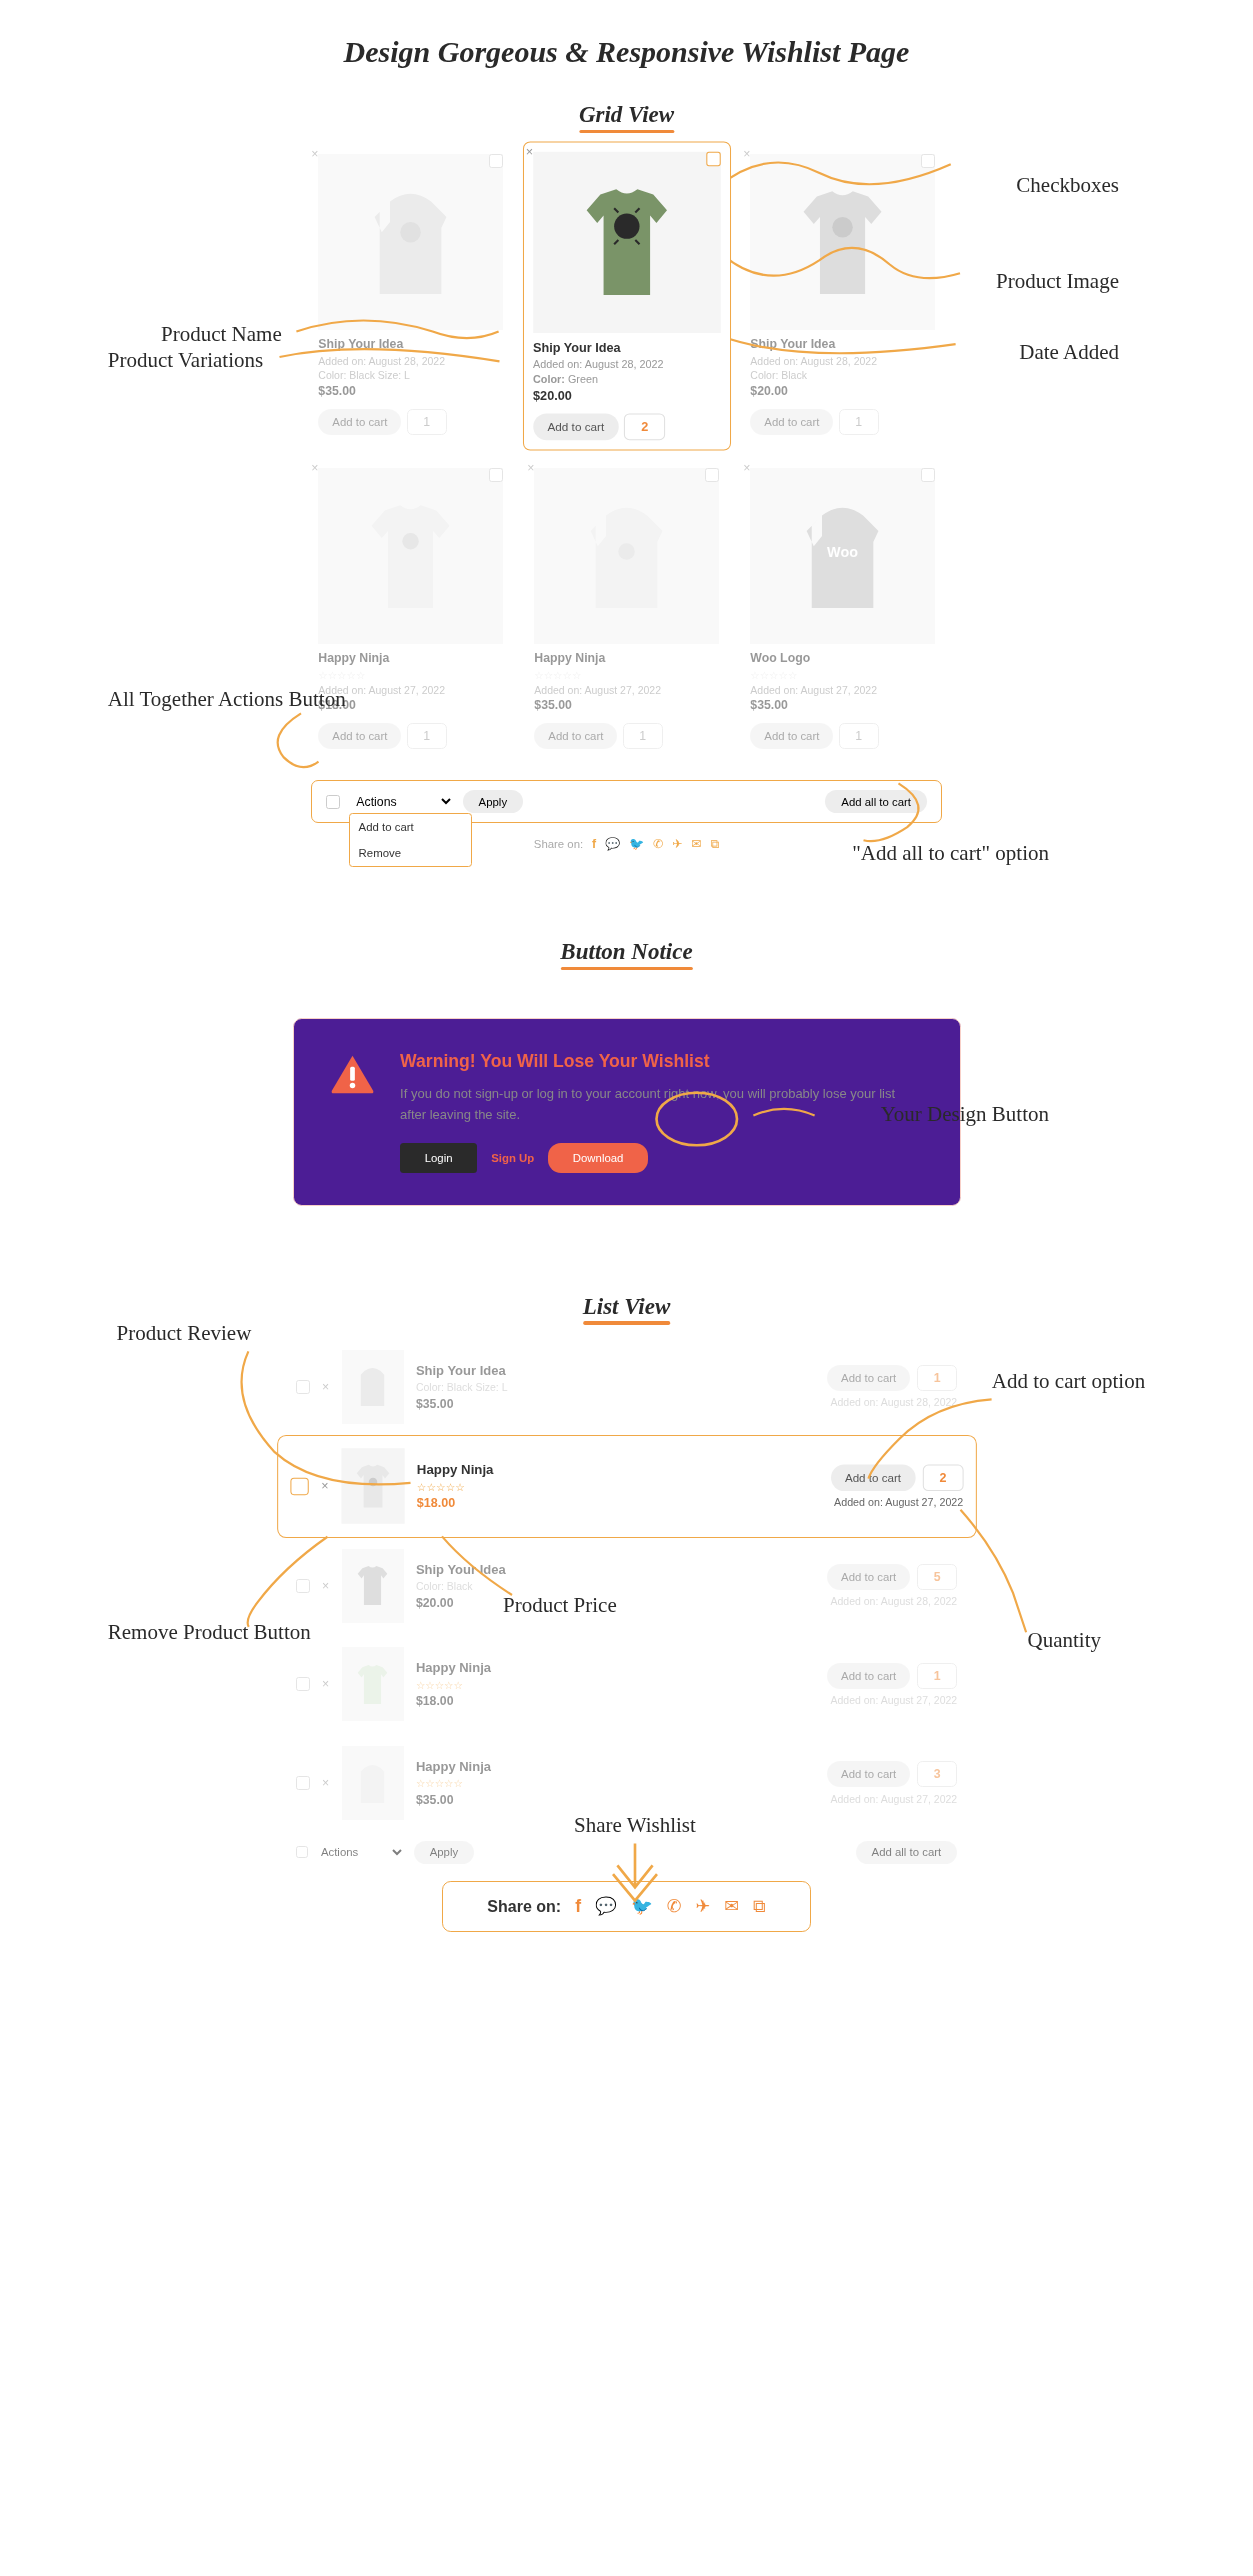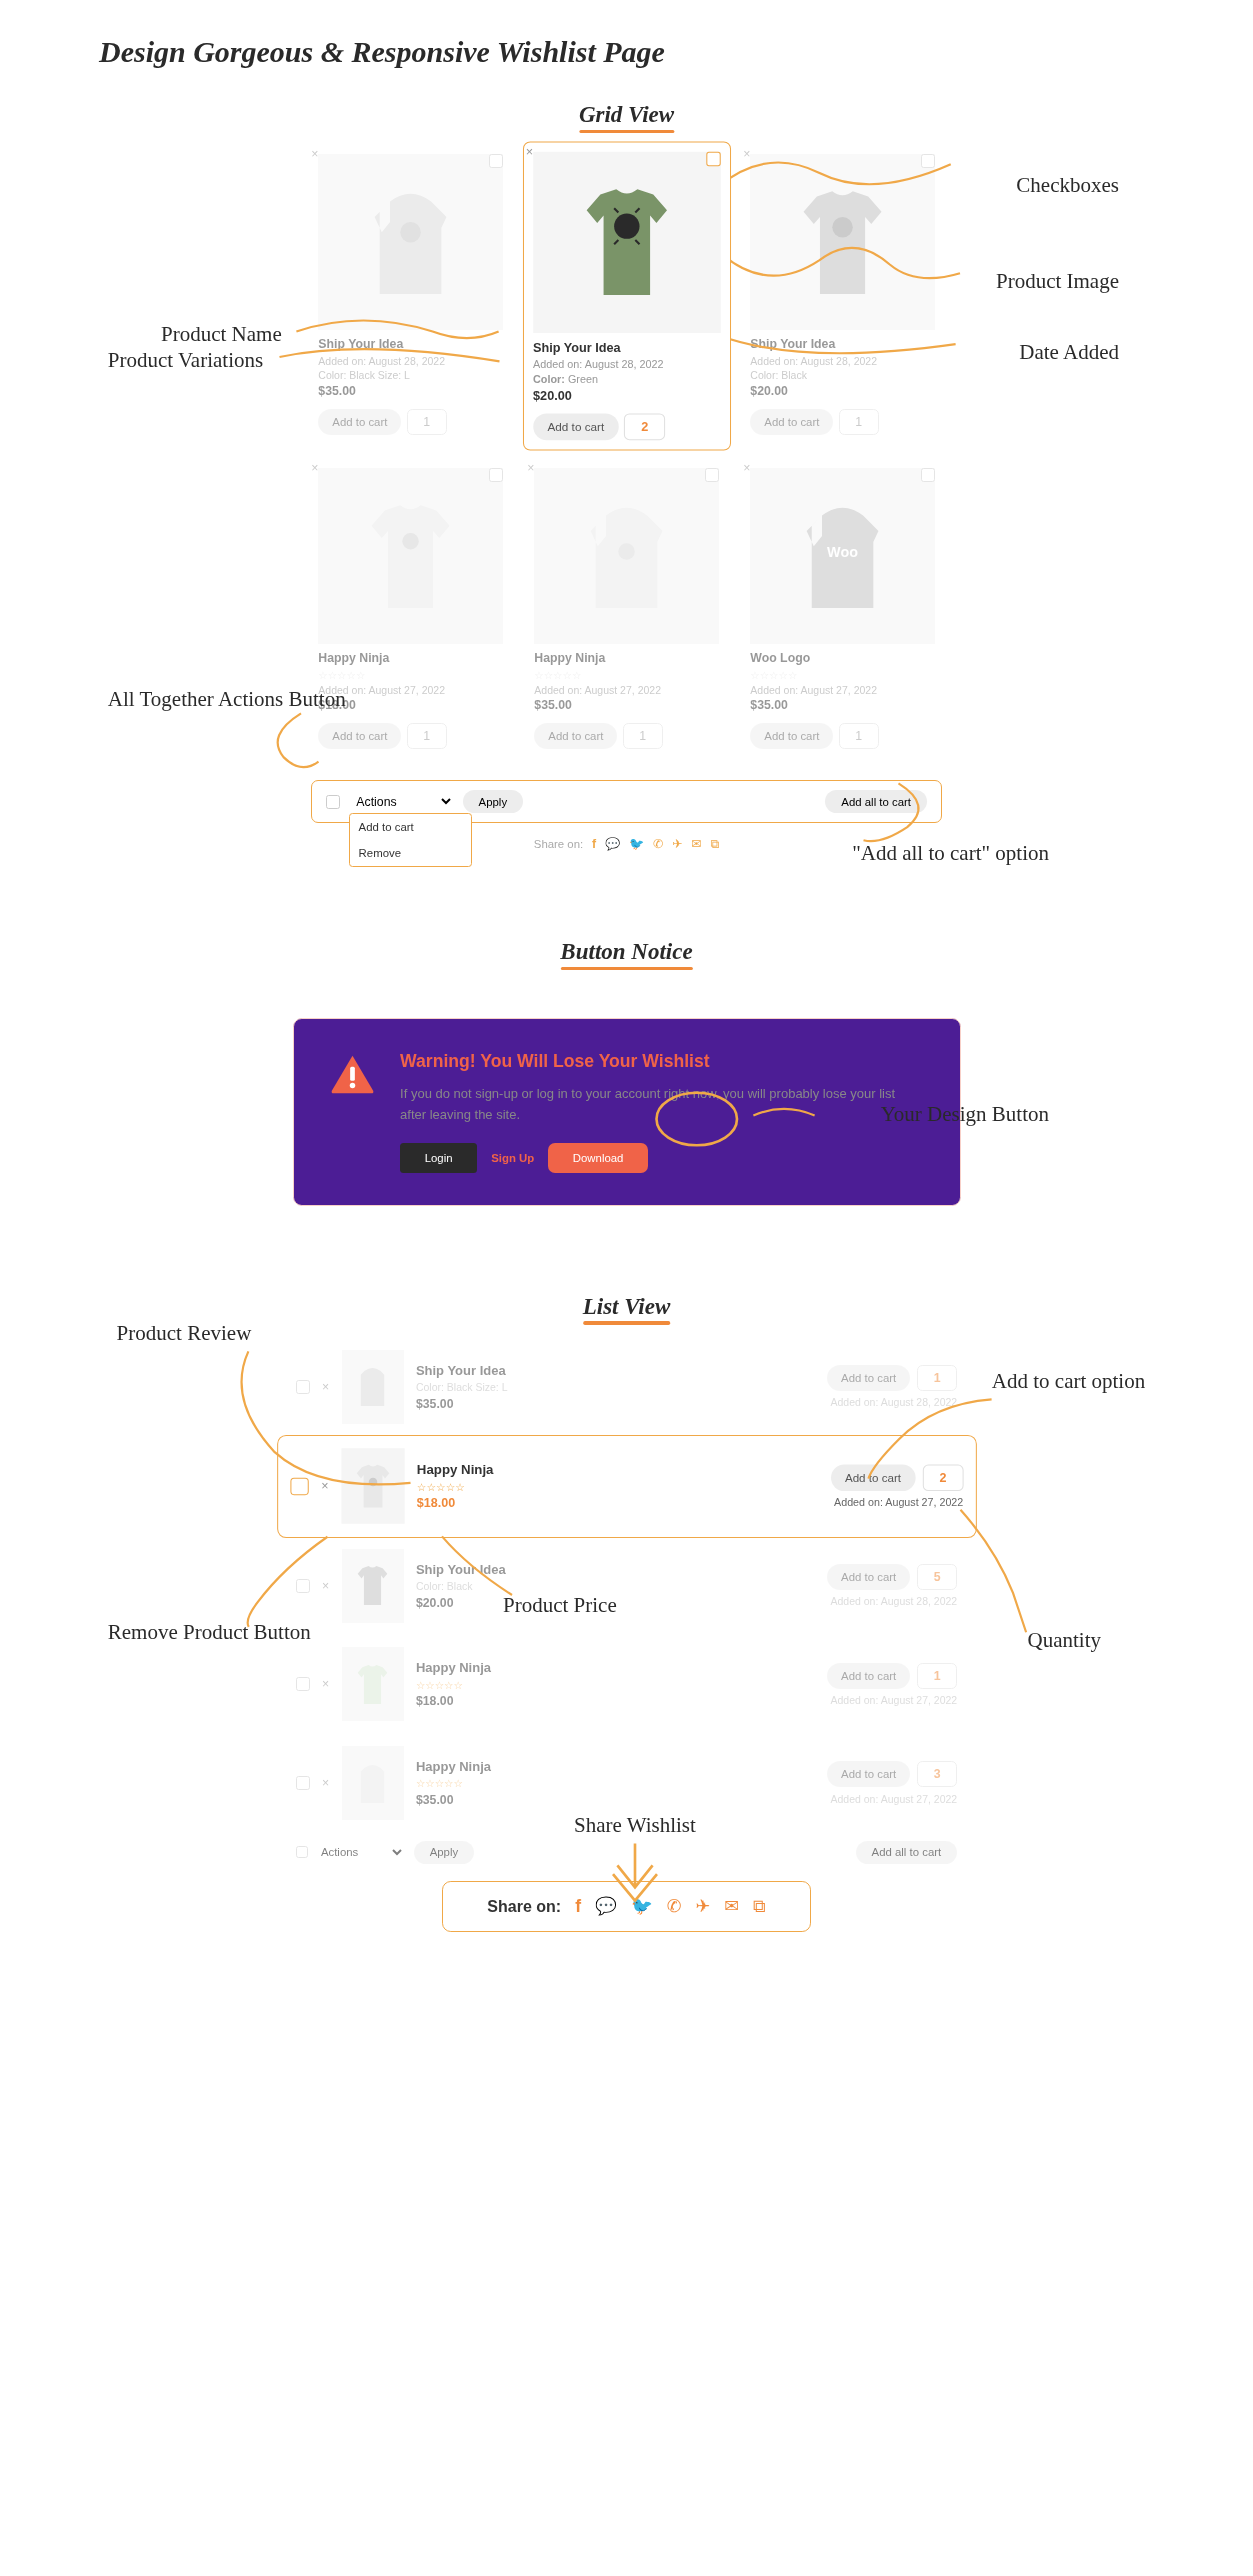--- a/index.html
+++ b/index.html
@@ -1,18 +1,18 @@
 <!DOCTYPE html>
 <html style="font-size:14px"><head>
 <meta charset="utf-8">
 <style>
 *{box-sizing:border-box;margin:0;padding:0}
 body{font-family:-apple-system,BlinkMacSystemFont,"Segoe UI",sans-serif;background:#fff;color:#333;width:1253px;padding:35px 0}
 .container{max-width:1055px;margin:0 auto;position:relative}
-.page-title{font-size:30px;font-weight:700;font-style:italic;text-align:left;color:#2a2a2a;margin-bottom:7px;font-family:Georgia,serif}
+.page-title{font-size:30px;font-weight:700;font-style:italic;text-align:center;color:#2a2a2a;margin-bottom:7px;font-family:Georgia,serif}
 .subtitle{text-align:center;color:#b0b0b0;font-size:14px;margin-bottom:24.6px}
 .section-title{font-size:23px;font-weight:700;font-style:italic;text-align:center;color:#2a2a2a;margin:26px 0 17.6px;font-family:Georgia,serif;position:relative;display:inline-block;left:50%;transform:translateX(-50%)}
 .section-title::after{content:'';position:absolute;bottom:-5.3px;left:0;width:100%;height:3.5px;background:#f08a3a;border-radius:1.8px}
 
 
 .grid-area{position:relative;display:flex;justify-content:center}
 .grid{display:grid;grid-template-columns:repeat(3,202px);gap:14px}
 .card{position:relative;padding:8.8px}
 .card.highlighted{border:1.8px solid #f0a848;border-radius:7px;transform:scale(1.03);z-index:2;background:#fff}
 .card.dim{opacity:.5}
@@ -53,21 +53,21 @@
 .arrow{position:absolute;pointer-events:none}
 
 
 .login-box{margin:35px auto;width:668px;border:0.9px solid #f8d0c8;border-radius:8.8px;background:#4c1d95;padding:32px 35px;display:flex;gap:24.6px;align-items:flex-start}
 .warn-tri{width:47px;height:47px;flex-shrink:0}
 .login-body h3{color:#f06348;font-size:17.6px;font-weight:700;margin-bottom:12.3px}
 .login-body p{color:#888;font-size:13px;line-height:1.6;margin-bottom:17.6px}
 .login-btns{display:flex;gap:14px;align-items:center}
 .btn-login{background:#2a2a2a;color:#fff;border:none;border-radius:3.5px;padding:8.8px 24.6px;font-size:11.4px}
 .link-signup{color:#f06348;font-size:11.4px;font-weight:600}
-.btn-download{background:#f06348;color:#fff;border:none;border-radius:7px;padding:8.8px 24.6px;font-size:11.4px;position:relative}
+.btn-download{background:#f06348;color:#fff;border:none;border-radius:13px;padding:8.8px 24.6px;font-size:11.4px;position:relative}
 
 
 .list-area{position:relative;display:flex;justify-content:center}
 .list{width:686px}
 .lrow{display:flex;align-items:center;gap:12.3px;padding:12.3px}
 .lrow.highlighted{border:1.8px solid #f0a848;border-radius:8.8px;transform:scale(1.02);background:#fff}
 .lrow.dim{opacity:.5}
 .lcheck{width:14px;height:14px;border:1.3px solid #ccc;border-radius:2.6px;flex-shrink:0}
 .lrow.highlighted .lcheck{width:17.6px;height:17.6px;border:1.8px solid #f0a848;border-radius:3.5px}
 .lx{font-size:12.3px;color:#999}

